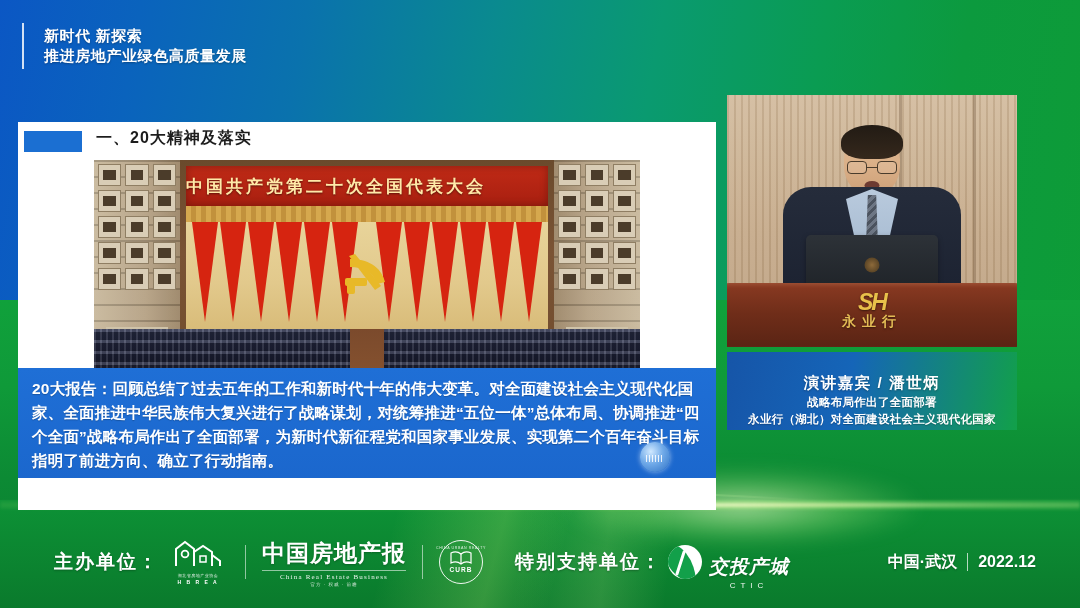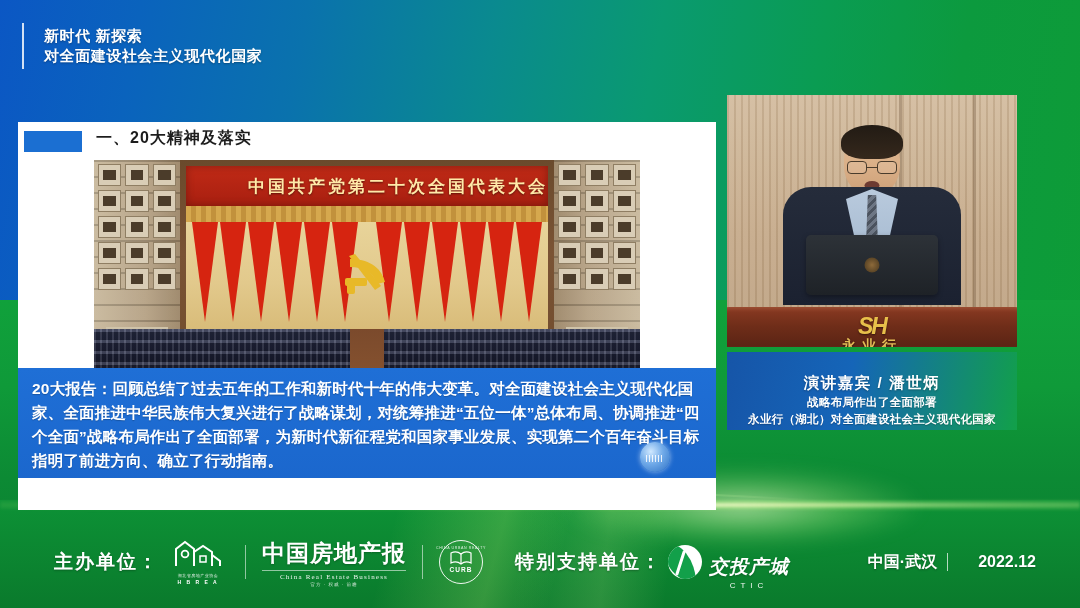--- a/index.html
+++ b/index.html
@@ -113,21 +113,21 @@
   }
   .side-screen span {
     font-size: 5px; color: #fff; white-space: nowrap; letter-spacing: .3px;
     transform: scale(.95);
   }
   .ss-left { left: 12px; bottom: 24px; }
   .ss-right { right: 12px; bottom: 24px; }
   .stage-banner {
     position: absolute; left: 92px; right: 92px; top: 6px; height: 40px;
     background: linear-gradient(180deg,#c02a16 0%, #a81f10 100%);
-    display: flex; align-items: center; justify-content: flex-end;
+    display: flex; align-items: center; justify-content: flex-start;
     box-shadow: inset 0 0 8px rgba(0,0,0,.3);
   }
   .stage-banner span {
     color: #ffe9a8; font-size: 17px; font-weight: 700; letter-spacing: 3px;
     text-shadow: 0 1px 2px rgba(0,0,0,.5);
   }
   .stage-curtain {
     position: absolute; left: 92px; right: 92px; top: 46px; height: 16px;
     background: repeating-linear-gradient(90deg,#d6a84e 0 5px,#c2913c 5px 10px);
   }
@@ -240,21 +240,21 @@
     width: 132px; height: 60px; border-radius: 5px;
     background: linear-gradient(180deg,#2d3238 0%, #1e2227 100%);
     box-shadow: 0 2px 5px rgba(0,0,0,.35);
   }
   .laptop::after {
     content:""; position:absolute; left:50%; top:50%; transform: translate(-50%,-50%);
     width: 15px; height: 15px; border-radius: 50%;
     background: radial-gradient(circle,#8d6a3a 0%, #5b4526 70%);
   }
   .podium {
-    position: absolute; left: -12px; right: -12px; bottom: 0; height: 40px;
+    position: absolute; left: -12px; right: -12px; bottom: 0; height: 64px;
     background: linear-gradient(180deg,#8a3a22 0%, #6f2d19 48%, #5a2414 100%);
     border-radius: 14px 14px 0 0;
     box-shadow: inset 0 2px 4px rgba(255,190,150,.18);
   }
   .podium-logo {
     position: absolute; left: 50%; top: 8px; transform: translateX(-50%);
     text-align: center; width: 120px;
   }
   .podium-mark {
     font-size: 23px; font-weight: 700; font-style: italic; line-height: 22px;
@@ -353,21 +353,20 @@
   }
   .logo-ctic .en { font-size: 8px; color: #fff; letter-spacing: 5px; opacity: .95; margin-top: 1px; }
 
   .footer-right {
     margin-left: auto; margin-right: 44px;
     display: flex; align-items: center; gap: 10px;
   }
   .footer-right .place, .footer-right .date {
     font-size: 16px; font-weight: 700; color: #ffffff; white-space: nowrap;
     text-shadow: 0 1px 2px rgba(0,0,0,.3);
-    margin-left: 20px;
   }
   .footer-right .bar { width: 1px; height: 18px; background: rgba(255,255,255,.7); }
 </style>
 </head>
 <body>
 
 <div id="stage">
 
   <div class="lower-green">
     <div class="ray" style="left:6%;top:150px;width:420px;height:3px;transform:rotate(6deg);"></div>
@@ -376,21 +375,21 @@
     <div class="ray" style="left:10%;top:250px;width:700px;height:2px;transform:rotate(-4deg);"></div>
     <div class="floor-wedge"></div>
   </div>
   <div class="glow-blob"></div>
   <div class="glow-streak"></div>
 
   <div class="header">
     <div class="header-divider"></div>
     <div class="header-sub">
       <div class="header-sub-line">新时代  新探索</div>
-      <div class="header-sub-line">对全面建设社会主义现代化国家</div>
+      <div class="header-sub-line">推进房地产业绿色高质量发展</div>
     </div>
   </div>
 
   <div class="slide">
     <div class="slide-head">
       <div class="slide-marker"></div>
       <div class="slide-title">一、20大精神及落实</div>
     </div>
 
     <div class="slide-photo">

